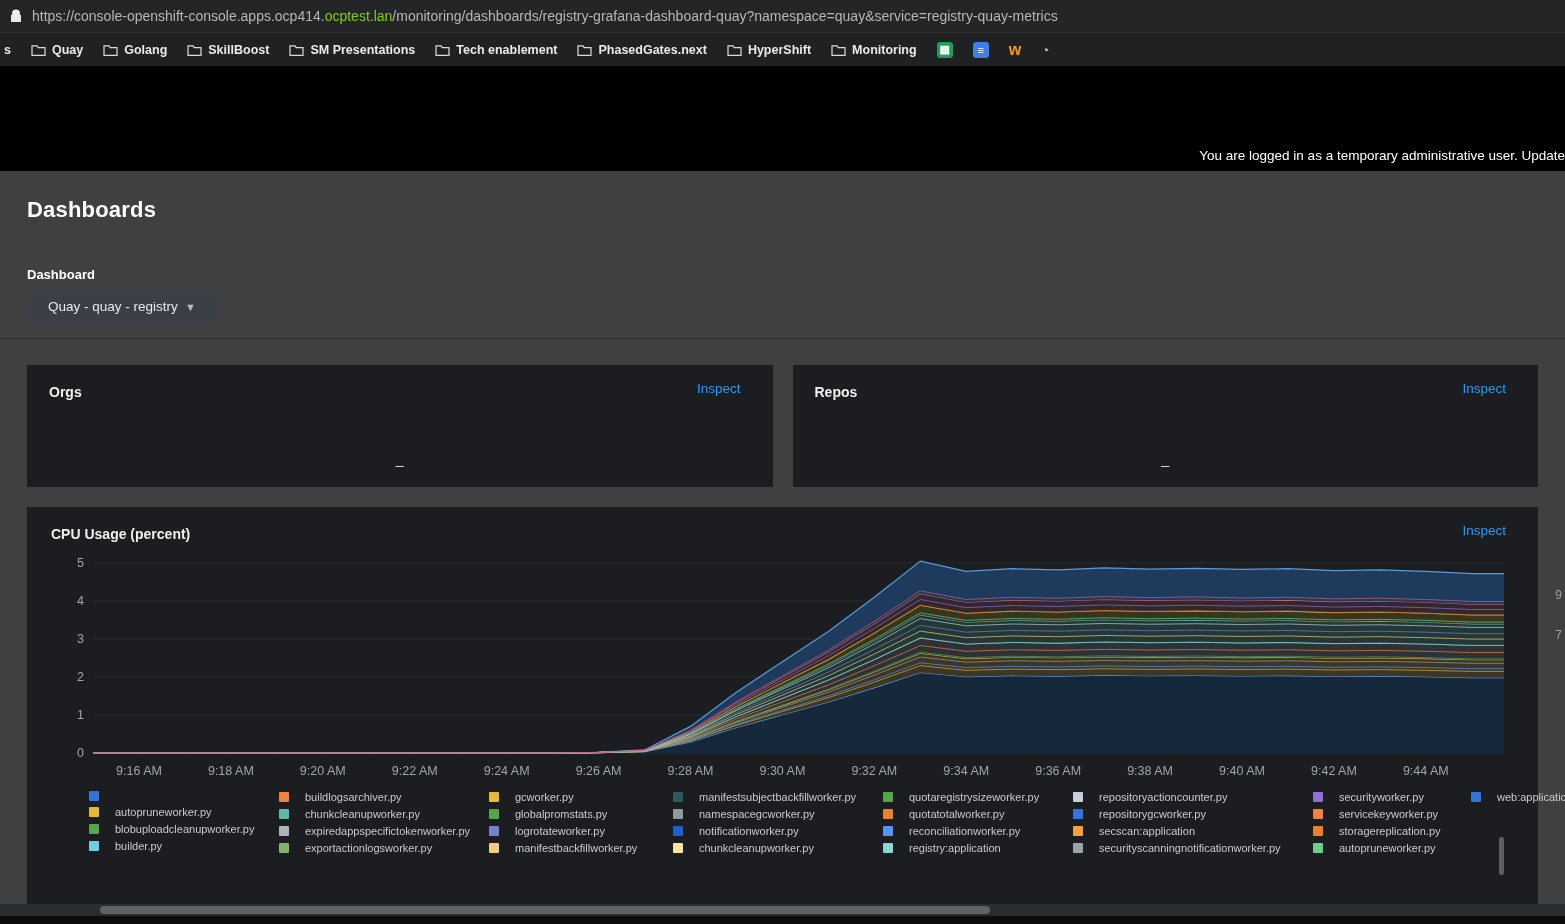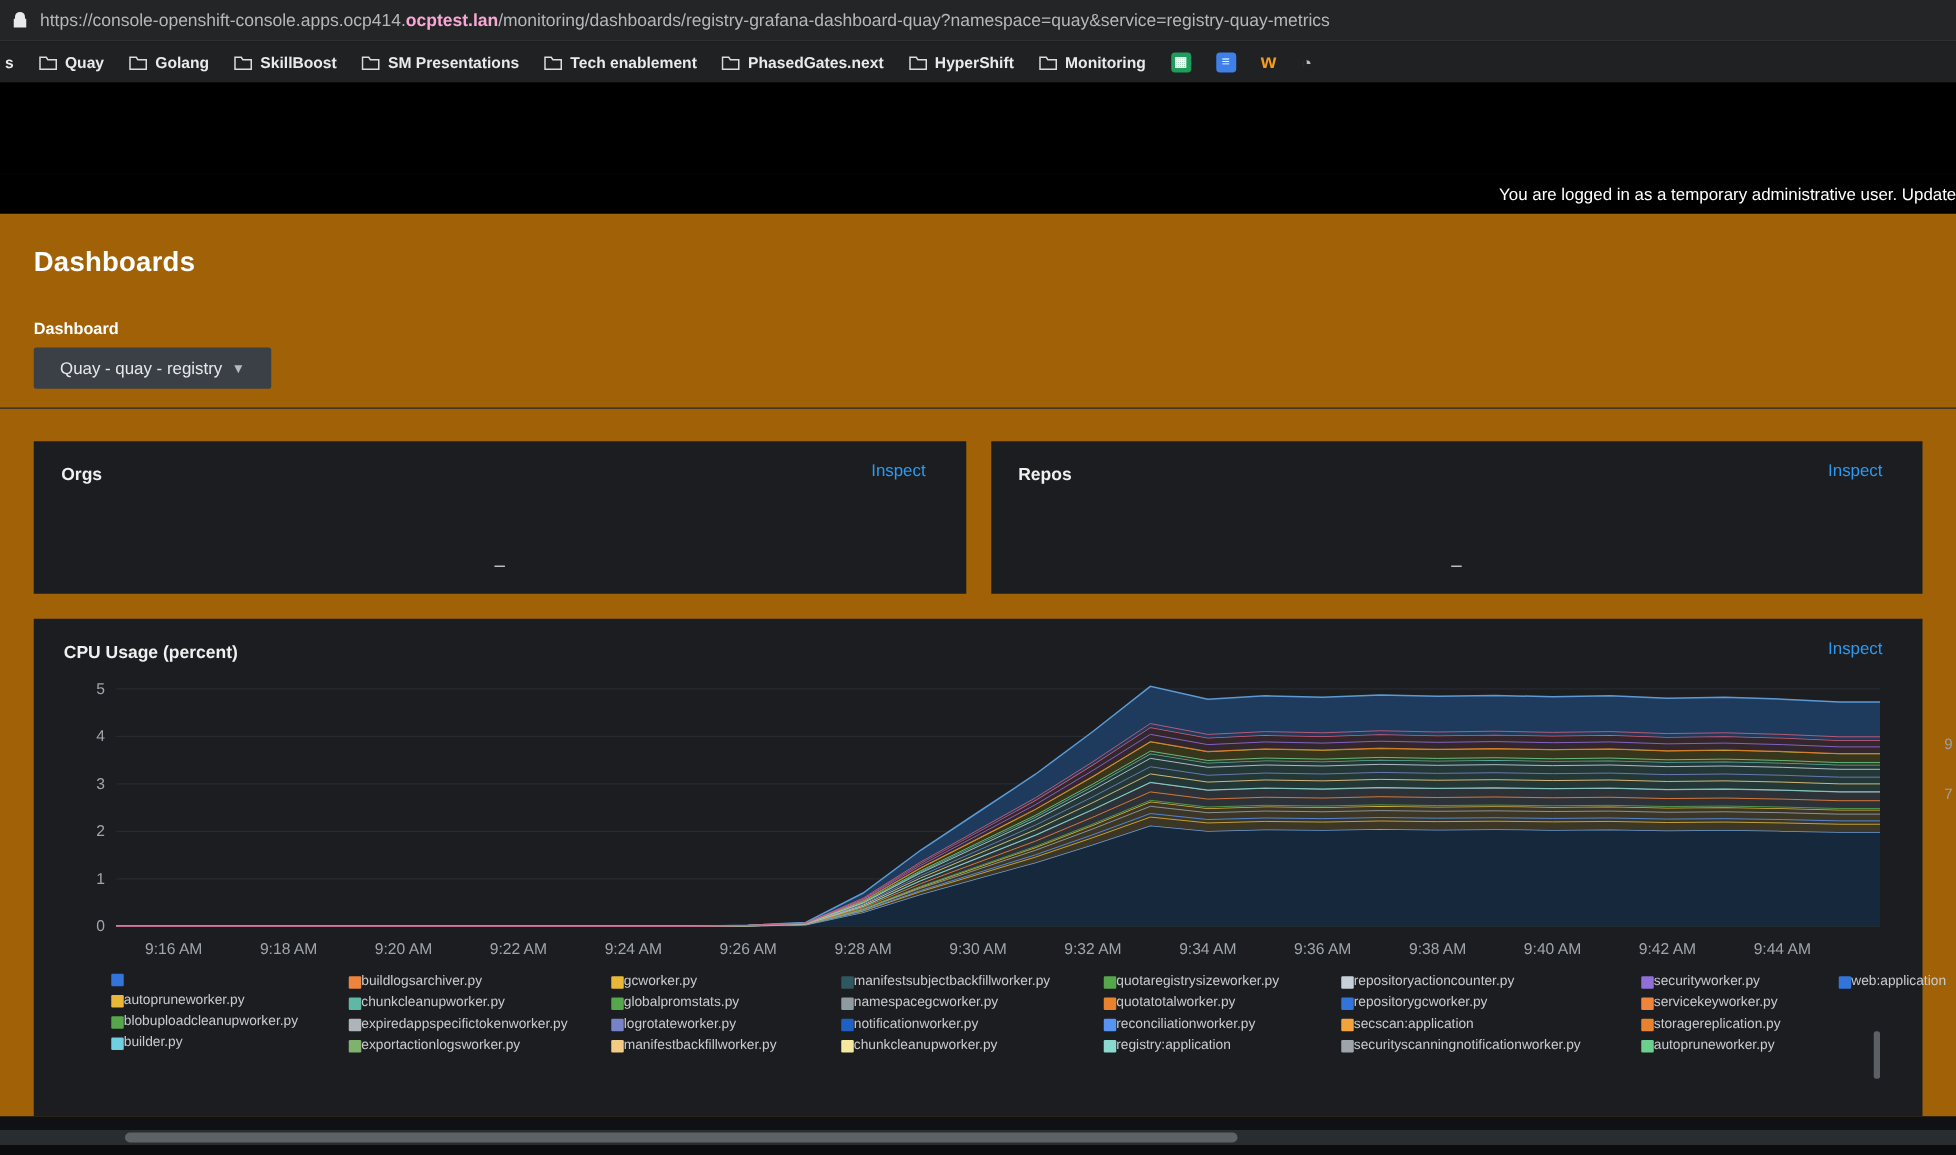--- a/index.html
+++ b/index.html
@@ -3,54 +3,54 @@
 <meta charset="utf-8">
 <style>
   *{margin:0;padding:0;box-sizing:border-box}
   html,body{width:1565px;height:924px;overflow:hidden}
   body{background:#0f1114;font-family:"Liberation Sans",sans-serif;color:#fff;position:relative}
 
   
   .url-bar{height:33px;background:#232527;display:flex;align-items:center;gap:10px;padding:0 10px;border-bottom:1px solid #2e3032}
   .lock{display:inline-flex;align-items:center}
   .url{color:#b4b8bb;font-size:14px;white-space:nowrap;overflow:hidden}
-  .url b{color:#f9a8d4;font-weight:700}
+  .url b{color:#84cc16;font-weight:400}
   .bookmarks{height:33px;background:#1f2123;display:flex;align-items:center;gap:20px;padding:0 4px;font-size:12.5px;color:#e8eaed;white-space:nowrap}
   .bookmark{display:flex;gap:6px;font-weight:600;cursor:pointer}
   .ficon{display:inline-flex;align-items:center}
   .cutlabel{font-weight:600}
   .gicon{width:16px;height:16px;border-radius:3px;color:#fff;font-size:11px;display:inline-flex;align-items:center;justify-content:center;font-weight:700}
   .wicon{color:#f59b1e;font-weight:700;font-size:16px;line-height:16px}
   .cicon{color:#b9bdc1;font-size:14px;line-height:16px}
 
   .masthead{height:73px;background:#000}
 
   .alert{height:32px;background:#000000;display:flex;align-items:center;justify-content:flex-end;font-size:13.5px;color:#fff;white-space:nowrap;overflow:hidden}
 
   
-  .page{position:relative;background:#a16207}
+  .page{position:relative;background:#404040}
   .page-title{font-size:22px;font-weight:700;padding:26px 27px 0 27px;letter-spacing:.2px}
-  .dash-label{font-size:13px;font-weight:700;margin:32px 0 8px 27px}
+  .dash-label{font-size:13px;font-weight:700;margin:44px 0 8px 27px}
   .select{margin-left:27px;width:190px;height:33px;background:#3b4046;border-radius:2px;display:flex;align-items:center;justify-content:space-between;padding:0 21px;font-size:13.5px;color:#e6e8ea;cursor:pointer}
   .caret{color:#b6babd;font-size:11px}
   .divider{border:none;border-top:1px solid #26292c;margin-top:15px}
 
   .row{display:flex;gap:20px;margin:26px 27px 0 27px}
   .panel{background:#1b1d21}
   .panel.small{flex:1;height:122px;position:relative;padding:18px 22px}
   .panel-title{font-size:14px;font-weight:700;color:#f0f0f0}
   .inspect{position:absolute;top:16px;right:32px;color:#2b9af3;font-size:13.5px;cursor:pointer}
   .panel-value{position:absolute;left:0;right:0;bottom:14px;text-align:center;font-size:15px;color:#d2d4d6}
 
   .cpu{margin:20px 27px 0 27px;height:398px;position:relative;padding:18px 24px}
   .cpu svg{display:block;margin-top:14px}
 
   .legend{display:flex;gap:22px;margin-top:8px;padding-left:38px;position:relative}
   .lcol{display:flex;flex-direction:column;gap:5px}
-  .litem{display:flex;align-items:flex-end;gap:0;font-size:11px;color:#c9cbcd;white-space:nowrap;cursor:pointer}
+  .litem{display:flex;align-items:center;gap:16px;font-size:11px;color:#c9cbcd;white-space:nowrap;cursor:pointer}
   .sq{width:10px;height:10px;border-radius:1px;flex:0 0 auto}
   .legend-vscroll{position:absolute;right:34px;top:330px;width:5px;height:38px;background:#5a6066;border-radius:2px}
 
   .hscroll{position:absolute;left:0;right:0;bottom:8px;height:12px;background:#2a2d30}
   .hscroll-thumb{position:absolute;left:100px;top:2px;width:890px;height:8px;background:#5e6265;border-radius:4px}
   .bottom-black{position:absolute;left:0;right:0;bottom:0;height:8px;background:#0b0c0e}
 
   .edge-digit{position:absolute;right:3px;font-size:12px;color:#9aa0a6}
 </style>
 </head>

